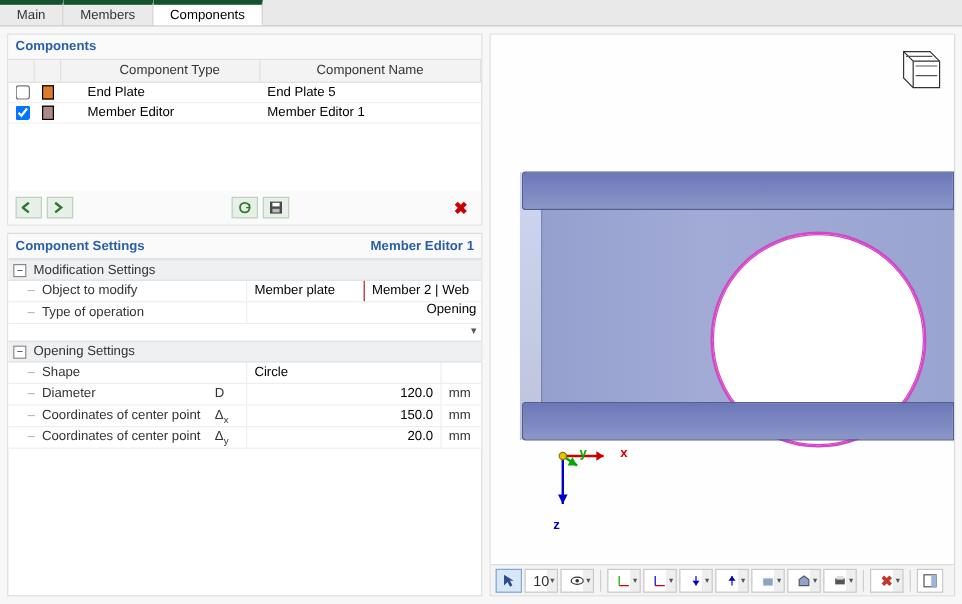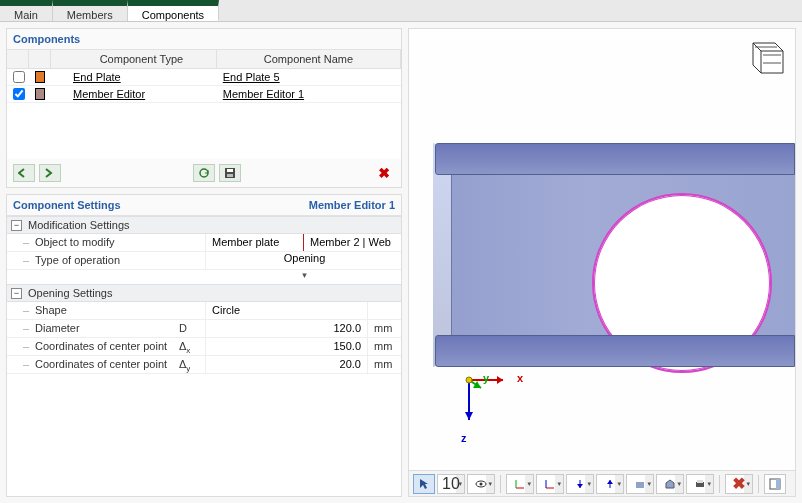--- a/index.html
+++ b/index.html
@@ -1,21 +1,21 @@
 <!DOCTYPE html>
 <html><head>
 <meta charset="utf-8">
 <style>
   * { box-sizing: border-box; margin: 0; padding: 0; }
   html, body { width: 802px; height: 503px; font-family: "Segoe UI", Tahoma, sans-serif; font-size: 11px; background: #f7f7f7; overflow: hidden; }
   body { position: relative; }
 
   
   .tabs-row { display: flex; height: 22px; background: #e9e9e9; border-bottom: 1px solid #c9c9c9; }
-  .tab { padding: 3px 14px 0 14px; background: #eaeaea; border-right: 1px solid #cfcfcf; border-top: 6px solid #14532d; color: #333; cursor: default; position: relative; }
+  .tab { padding: 3px 14px 0 14px; background: #eaeaea; border-right: 1px solid #cfcfcf; border-top: 4px solid #14532d; color: #333; cursor: default; position: relative; }
   .tab.active { background: #fff; color: #000; border-bottom: 1px solid #fff; z-index: 2; }
 
   
   .main { display: flex; height: 481px; }
   .left { width: 408px; display: flex; flex-direction: column; padding: 6px 6px 6px 6px; gap: 6px; }
   .right { flex: 1; border: 1px solid #dcdcdc; background: #fff; margin: 6px 6px 6px 0; position: relative; display: flex; flex-direction: column; }
 
   
   .panel { border: 1px solid #dcdcdc; background: #fff; display: flex; flex-direction: column; }
   .panel-title { color: #2a5fa7; font-weight: 600; padding: 4px 6px 4px 6px; background: #fafafa; border-bottom: 1px solid #e2e2e2; }
@@ -25,21 +25,21 @@
   
   .comp-table { width: 100%; }
   .comp-head { display: flex; background: #f3f3f3; border-bottom: 1px solid #e0e0e0; }
   .comp-head .col { padding: 3px 6px; color: #333; text-align: center; border-right: 1px solid #e0e0e0; }
   .col-chk { width: 22px; min-width: 22px; }
   .col-sw  { width: 22px; min-width: 22px; }
   .col-type { flex: 1.0; margin-left: 16px; }
   .col-name { flex: 1.25; border-right: none; }
   .comp-row { display: flex; border-bottom: 1px solid #f0f0f0; }
   .comp-row .cell { padding: 2px 6px; display: flex; align-items: center; }
-  .comp-row .cell.col-type, .comp-row .cell.col-name { text-align: left; text-decoration: underline; }
+  .comp-row .cell.col-type, .comp-row .cell.col-name { text-align: left; }
   .swatch { width: 12px; height: 12px; border: 1px solid #000; }
   input[type=checkbox] { width: 12px; height: 12px; }
 
   
   .comp-tools { display: flex; align-items: center; padding: 4px 6px; gap: 4px; background: #fafafa; height: 28px; }
   .spacer { flex: 1; }
   .tbtn { width: 22px; height: 18px; background: #e8efe8; border: 1px solid #bcd2bc; display: flex; align-items: center; justify-content: center; cursor: pointer; }
   .tbtn.red { background: transparent; border: none; color: #c00; font-weight: bold; font-size: 14px; }
 
   
@@ -47,27 +47,27 @@
   .group-head { display: flex; align-items: center; background: #eef0f2; border-top: 1px solid #dde0e4; border-bottom: 1px solid #dde0e4; padding: 2px 4px; color: #333; }
   .group-head .box { width: 11px; height: 11px; border: 1px solid #888; display: flex; align-items: center; justify-content: center; margin-right: 6px; background: #fff; font-size: 9px; line-height: 1; }
   .prow { display: flex; border-bottom: 1px solid #eee; align-items: stretch; height: 18px; }
   .prow .pname { width: 172px; padding: 2px 4px 2px 28px; color: #333; position: relative; }
   .prow .pname::before { content: "\2013"; position: absolute; left: 16px; color: #aaa; }
   .prow .psym { width: 26px; padding: 2px 0; color: #333; }
   .prow .psym sub { font-size: 8px; }
   .prow .pval { flex: 1; padding: 2px 6px; text-align: right; border-left: 1px solid #eee; }
   .prow .punit { width: 34px; padding: 2px 6px; border-left: 1px solid #eee; color: #333; }
   .prow .pval.left { text-align: left; }
-  .prow .pval.select { display: flex; justify-content: space-between; align-items: center; padding: 0 4px 0 6px; }
+  .prow .pval.select { display: flex; justify-content: space-between; align-items: flex-end; padding: 0 4px 0 6px; }
   .prow .pval.select .chev { font-size: 9px; color: #555; }
 
   
   .viewport { flex: 1; position: relative; background: #fefefe; overflow: hidden; }
   .vp-toolbar { height: 26px; border-top: 1px solid #dcdcdc; background: #f4f4f4; display: flex; align-items: center; padding: 0 4px; gap: 2px; }
-  .vpbtn { width: 22px; height: 20px; border: 1px solid #c9c9c9; background: #fff; display: flex; align-items: center; justify-content: center; cursor: pointer; font-size: 16px; color: #333; }
+  .vpbtn { width: 22px; height: 20px; border: 1px solid #c9c9c9; background: #fff; display: flex; align-items: center; justify-content: center; cursor: pointer; font-size: 12px; color: #333; }
   .vpbtn.sel { background: #d9e6f5; border-color: #7da7d9; }
   .vpbtn.dd { width: 28px; position: relative; background: linear-gradient(to right,#fff 70%, #eee 70%); }
   .vpbtn.dd::after { content: "▾"; position: absolute; right: 2px; font-size: 7px; color: #555; }
   .vpsep { width: 1px; height: 18px; background: #cfcfcf; margin: 0 3px; }
 
   
   .beam-body { position: absolute; left: 26px; top: 114px; width: 360px; height: 224px; }
   .flange { position: absolute; left: 0; width: 100%; height: 32px; background: linear-gradient(#6c77b9 0%, #8b96c8 100%); border: 1px solid #51608f; border-radius: 3px 0 0 3px; }
   .ft { top: 0; }
   .fb { bottom: 0; }

